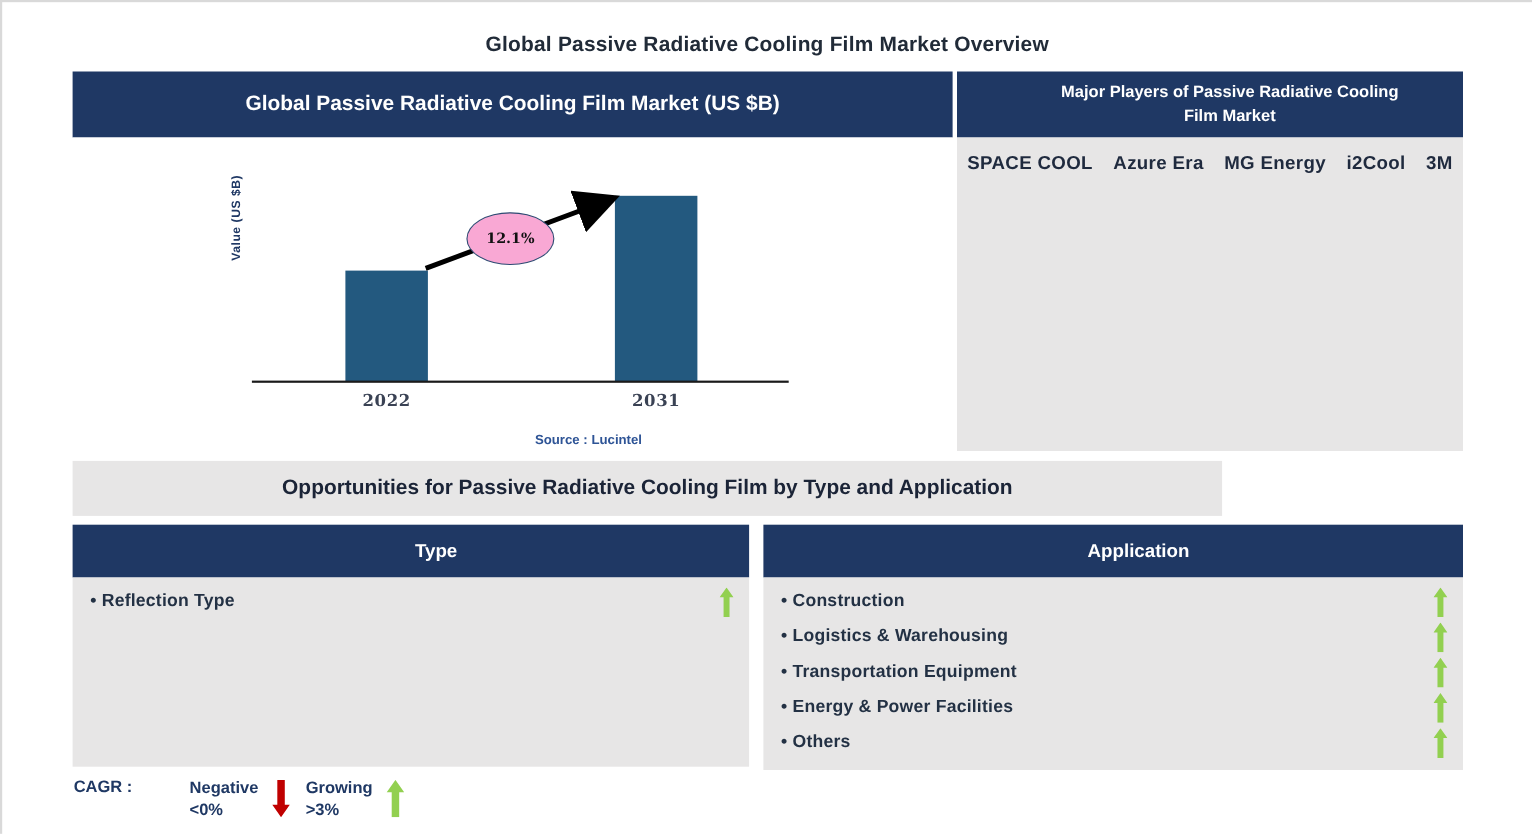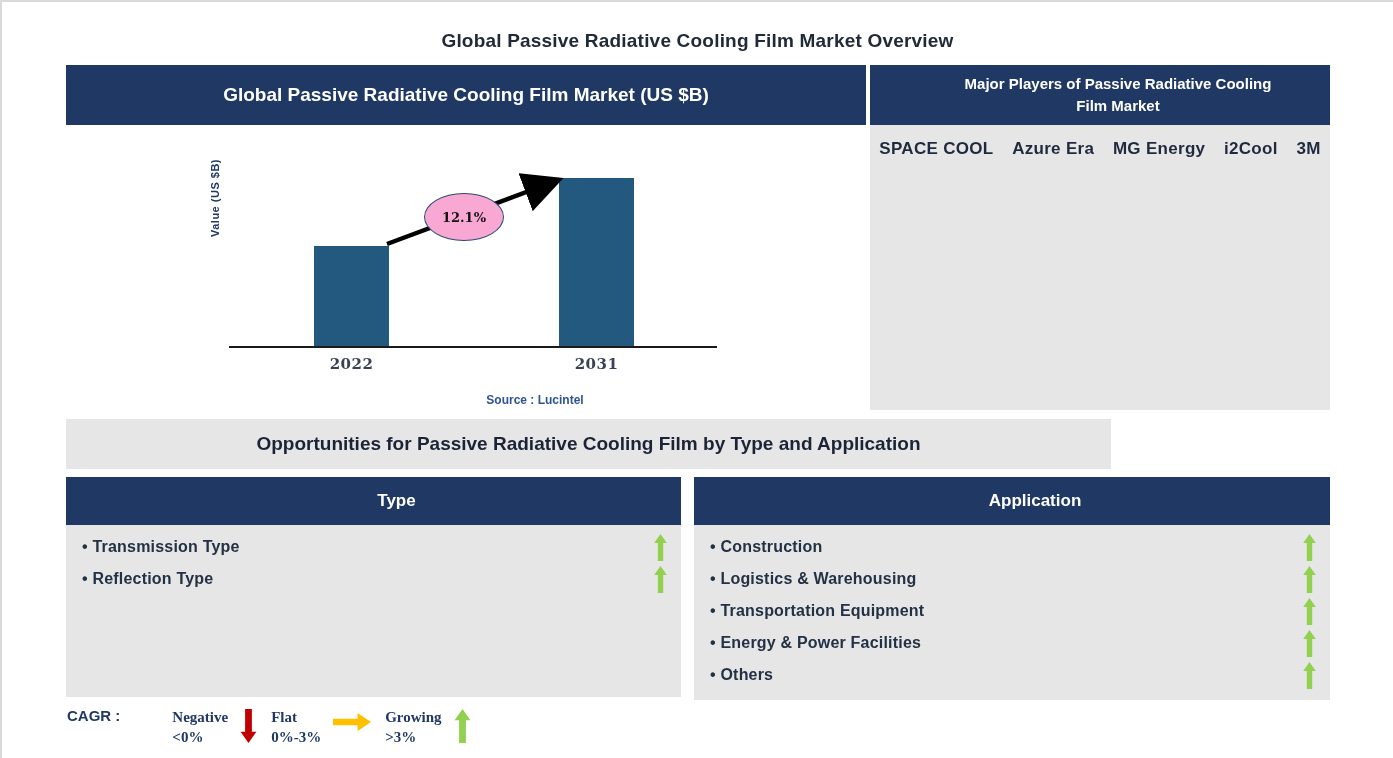--- a/index.html
+++ b/index.html
@@ -111,21 +111,21 @@
   .item-label::before { content: "• "; }
   .up-arrow { width: 13px; height: 27px; flex: none; }
 
   
   .legend {
     left: 65px; top: 705px; height: 42px;
     display: flex; align-items: flex-start;
   }
   .legend-label { font-size: 15px; font-weight: bold; color: #1f3864; margin-right: 52px; }
   .legend-item { display: flex; align-items: flex-start; }
-  .legend-text { font-size: 15px; font-weight: bold; color: #1f3864; line-height: 1.35; font-family: Liberation Serif, serif; }
+  .legend-text { font-size: 15px; font-weight: bold; color: #1f3864; line-height: 1.35; }
   .legend-icon { margin: 2px 14px 0 12px; }
 </style>
 </head>
 <body>
 
 <div class="abs main-title">Global Passive Radiative Cooling Film Market Overview</div>
 
 <div class="abs navy hdr-left">
   <span>Global Passive Radiative Cooling Film Market (US $B)</span>
 </div>
@@ -172,26 +172,20 @@
 
 <div class="abs opps-band">
   <span>Opportunities for Passive Radiative Cooling Film by Type and Application</span>
 </div>
 
 <div class="abs navy panel-hdr type-hdr">
   <span>Type</span>
 </div>
 <div class="abs panel-body type-body">
   <div class="item-row">
-    <span class="item-label">Transmission Type</span>
-    <svg class="up-arrow" viewBox="0 0 14 30">
-        <path d="M7,0 L14,10 L10,10 L10,30 L4,30 L4,10 L0,10 Z" fill="#92d050"></path>
-      </svg>
-  </div>
-  <div class="item-row">
     <span class="item-label">Reflection Type</span>
     <svg class="up-arrow" viewBox="0 0 14 30">
         <path d="M7,0 L14,10 L10,10 L10,30 L4,30 L4,10 L0,10 Z" fill="#92d050"></path>
       </svg>
   </div>
 </div>
 
 <div class="abs navy panel-hdr app-hdr">
   <span>Application</span>
 </div>
@@ -234,29 +228,20 @@
   <div class="legend-item">
     <div class="legend-text">
       <div>Negative</div>
       <div>&lt;0%</div>
     </div>
     <svg class="legend-icon" width="17" height="34" viewBox="0 0 14 30">
         <path d="M7,30 L0,20 L4,20 L4,0 L10,0 L10,20 L14,20 Z" fill="#c00000"></path>
       </svg>
   </div>
 
-  <div class="legend-item">
-    <div class="legend-text">
-      <div>Flat</div>
-      <div>0%-3%</div>
-    </div>
-    <svg class="legend-icon" width="38" height="18" viewBox="0 0 34 16" style="margin-top:6px;">
-        <path d="M0,5 L22,5 L22,0 L34,8 L22,16 L22,11 L0,11 Z" fill="#ffc000"></path>
-      </svg>
-  </div>
 
   <div class="legend-item">
     <div class="legend-text">
       <div>Growing</div>
       <div>&gt;3%</div>
     </div>
     <svg class="legend-icon" width="17" height="34" viewBox="0 0 14 30">
         <path d="M7,0 L14,10 L10,10 L10,30 L4,30 L4,10 L0,10 Z" fill="#92d050"></path>
       </svg>
   </div>

